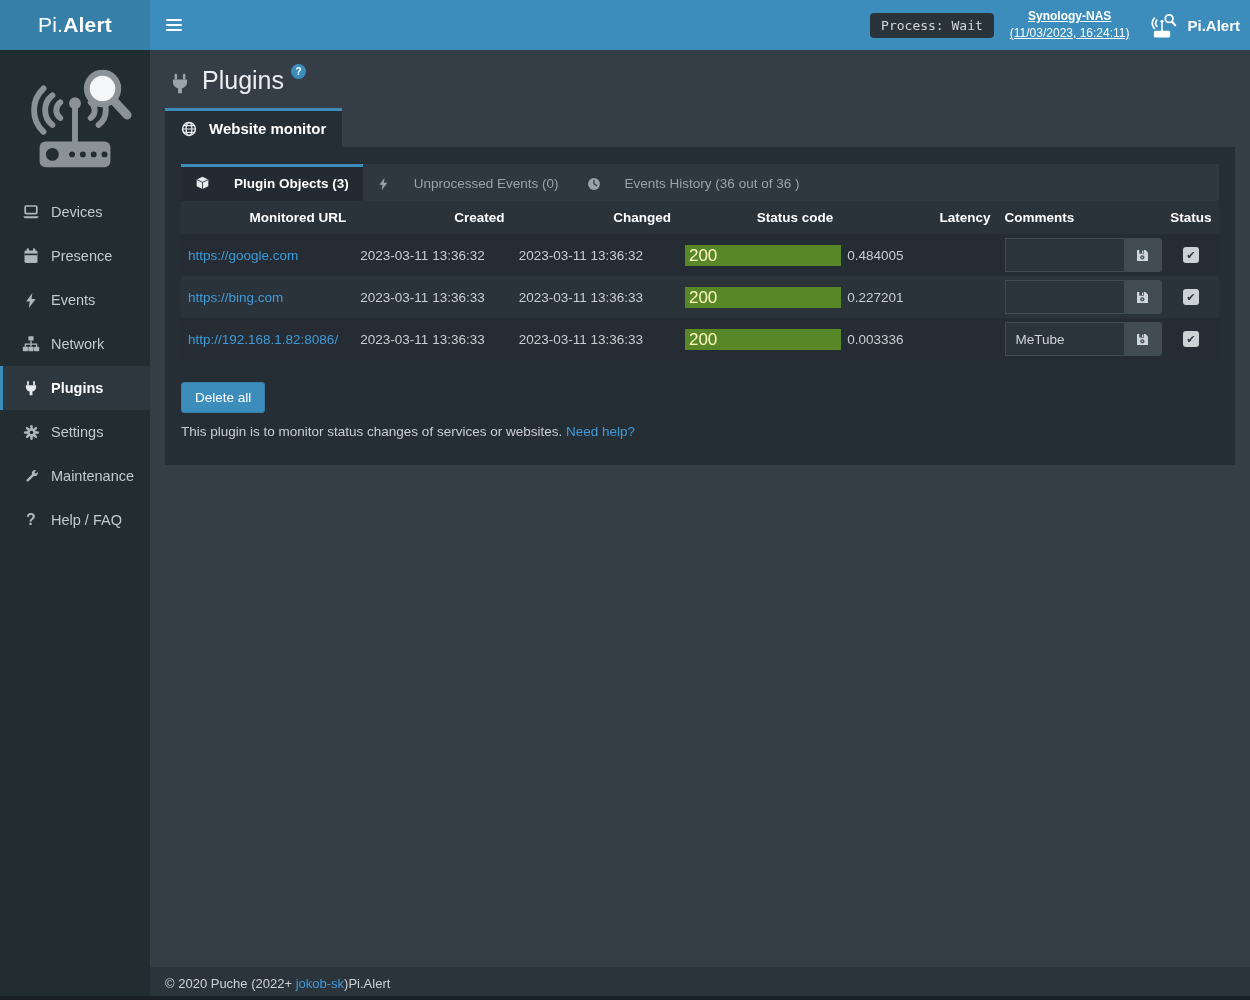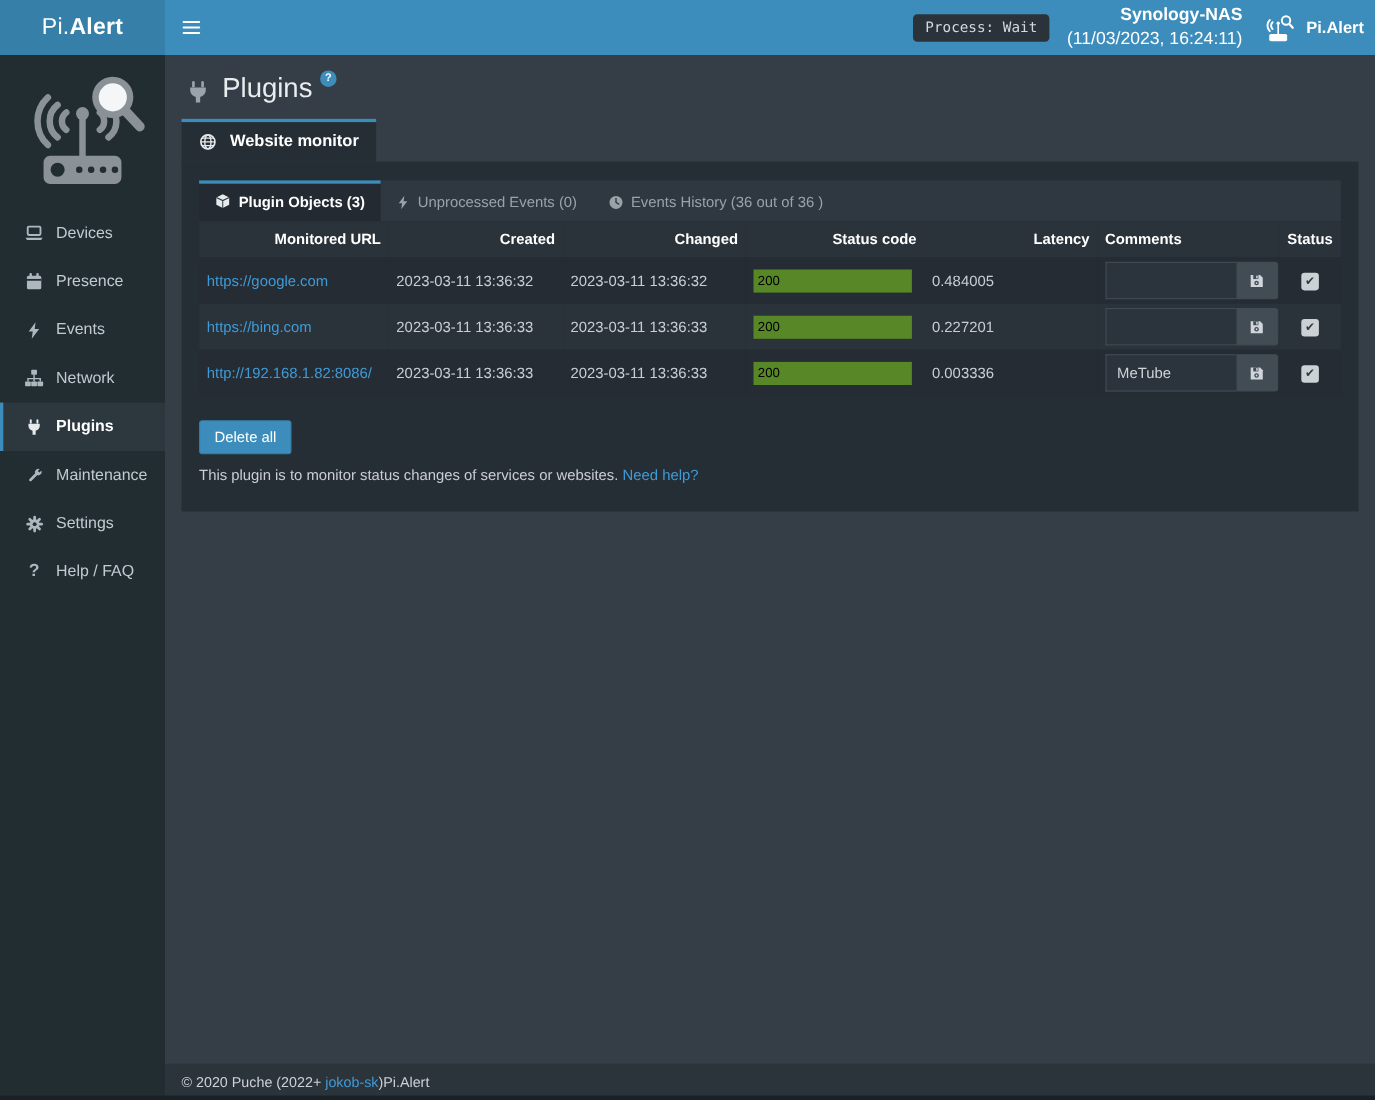--- a/index.html
+++ b/index.html
@@ -13,21 +13,21 @@
   a { text-decoration:none; }
 
   
   .topbar { position:absolute; top:0; left:0; right:0; height:50px; background:#3c8dbc; display:flex; align-items:stretch; z-index:6; }
   .logo-box { width:150px; background:#367fa9; color:#fff; font-size:21px; display:flex; align-items:center; justify-content:center; letter-spacing:.2px; cursor:pointer; }
   .logo-box b { font-weight:bold; }
   .hamburger { width:48px; display:flex; flex-direction:column; justify-content:center; align-items:center; gap:3px; cursor:pointer; }
   .hamburger i { display:block; width:16px; height:2px; background:#fff; border-radius:1px; }
   .nav-right { margin-left:auto; display:flex; align-items:center; gap:16px; padding-right:10px; }
   .process-badge { background:#2a333a; color:#d4d9dd; font-family:"DejaVu Sans Mono", monospace; font-size:13px; padding:5px 11px; border-radius:4px; }
-  .host-block { color:#fff; font-size:16px; line-height:1.4; text-align:right; }
+  .host-block { color:#fff; font-size:12px; line-height:1.4; text-align:center;text-decoration:underline; }
   .host-block .hn { font-weight:bold; }
   .brand-right { display:flex; align-items:center; gap:8px; color:#fff; font-size:15px; font-weight:bold; cursor:pointer; }
 
   
   .sidebar { position:absolute; top:50px; left:0; bottom:0; width:150px; background:#222d32; z-index:5; }
   .side-logo { margin:12px auto 16px; width:118px; height:112px; color:#8a9298; }
   .side-menu { margin-top:4px; }
   .side-item { height:44px; display:flex; align-items:center; gap:11px; padding-left:19px; color:#c2cad0; font-size:14.5px; border-left:3px solid transparent; cursor:pointer; }
   .side-item .ic { width:18px; height:18px; display:flex; align-items:center; justify-content:center; color:#aeb7bd; flex:none; }
   .side-item.active { background:#2d373e; border-left-color:#3c8dbc; color:#fff; font-weight:bold; }
@@ -43,35 +43,35 @@
 
   .tabs { display:flex; }
   .tab { padding:9px 16px 10px; display:flex; align-items:center; gap:8px; font-size:15px; color:#959da4; border-top:3px solid transparent; cursor:pointer; }
   .tab .ic { color:#959da4; }
   .tab.active { background:#262e35; border-top-color:#3c8dbc; color:#fff; font-weight:bold;gap:12px; }
   .tab.active .ic { color:#e7eaec; }
 
   .panel { background:#262e35; padding:17px 16px 26px; }
 
   .inner-tabs { display:flex; background:#2f3840; }
-  .itab { padding:9px 14px 10px; display:flex; align-items:center; gap:7px; font-size:13.5px; color:#9aa2a9; border-top:3px solid transparent; cursor:pointer; }
+  .itab { padding:9px 14px 10px; display:flex; align-items:center; gap:24px; font-size:13.5px; color:#9aa2a9; border-top:3px solid transparent; cursor:pointer; }
   .itab .ic { color:#9aa2a9; }
   .itab.active { background:#232a31; border-top-color:#3c8dbc; color:#fff; font-weight:bold; }
   .itab.active .ic { color:#e7eaec; }
 
   
   table { width:100%; border-collapse:collapse; table-layout:fixed; }
   thead th { background:#2a323a; color:#fff; font-size:13.5px; text-align:right; padding:9px 7px; font-weight:bold; }
   thead th.c-comments { text-align:left; }
   thead th.c-status { text-align:center; }
   tbody tr:nth-child(odd) { background:#252c33; }
   tbody tr:nth-child(even) { background:#2a323a; }
   td { padding:4px 7px; height:42px; vertical-align:middle; font-size:13.5px; color:#c9ced3; }
   td a { color:#3f9bd8; }
-  .code-bar { width:144px; height:21px; background:#588727; color:#000000; font-size:12px; line-height:21px; padding-left:4px; }
+  .code-bar { width:156px; height:21px; background:#588727; color:#fef9c3; font-size:17px; line-height:21px; padding-left:4px; }
   .comment-group { display:flex; width:157px; height:34px; }
   .comment-input { flex:1; min-width:0; background:#2b343c; border:1px solid #414b53; border-right:none; color:#cfd4d8; font-size:13.5px; padding:0 10px; outline:none; font-family:"Liberation Sans",sans-serif; }
   .save-btn { width:38px; flex:none; background:#424c54; border:1px solid #414b53; display:flex; align-items:center; justify-content:center; border-radius:0 3px 3px 0; cursor:pointer; color:#cfd5da; }
   td.c-status { text-align:center; }
   .checkbox { width:16px; height:16px; background:#ccd1d5; border-radius:3px; color:#30383e; font-size:11px; line-height:16px; display:inline-block; text-align:center; cursor:pointer; }
 
   .btn-delete { display:inline-block; background:#3c8dbc; border:1px solid #367fa9; color:#fff; font-size:13.5px; padding:7px 13px; border-radius:3px; margin-top:22px; cursor:pointer; font-family:"Liberation Sans",sans-serif; }
   .help-line { margin-top:11px; font-size:13.5px; color:#c9ced3; }
   .help-line a { color:#3f9bd8; }
 
@@ -182,43 +182,43 @@
             <rect x="4.6" y="0.6" width="2" height="4.8" rx="1" fill="currentColor"></rect>
             <rect x="11.4" y="0.6" width="2" height="4.8" rx="1" fill="currentColor"></rect>
             <path d="M3.2 5.4h11.6v1.9c0 2.5-1.8 4.6-4.2 5.1v4.2H7.4v-4.2c-2.4-.5-4.2-2.6-4.2-5.1z" fill="currentColor"></path>
           </svg>
       </span>
       <span>Plugins</span>
     </div>
     <div class="side-item">
       <span class="ic">
         <svg width="17" height="17" viewBox="0 0 18 18">
-            <g transform="rotate(45 9 9)" fill="currentColor">
-              <circle cx="9" cy="4" r="3.1"></circle>
-              <rect x="7.7" y="4" width="2.6" height="12" rx="1.3"></rect>
-              <rect x="7.9" y="0" width="2.2" height="3.6" fill="#222d32"></rect>
-            </g>
-          </svg>
-      </span>
-      <span>Maintenance</span>
-    </div>
-    <div class="side-item">
-      <span class="ic">
-        <svg width="17" height="17" viewBox="0 0 18 18">
             <g fill="currentColor">
               <rect x="7.7" y="1" width="2.6" height="16" rx="1.3"></rect>
               <rect x="1" y="7.7" width="16" height="2.6" rx="1.3"></rect>
               <rect x="7.7" y="1" width="2.6" height="16" rx="1.3" transform="rotate(45 9 9)"></rect>
               <rect x="7.7" y="1" width="2.6" height="16" rx="1.3" transform="rotate(-45 9 9)"></rect>
               <circle cx="9" cy="9" r="4.6"></circle>
             </g>
             <circle cx="9" cy="9" r="1.9" fill="#222d32"></circle>
           </svg>
       </span>
       <span>Settings</span>
+    </div>
+    <div class="side-item">
+      <span class="ic">
+        <svg width="17" height="17" viewBox="0 0 18 18">
+            <g transform="rotate(45 9 9)" fill="currentColor">
+              <circle cx="9" cy="4" r="3.1"></circle>
+              <rect x="7.7" y="4" width="2.6" height="12" rx="1.3"></rect>
+              <rect x="7.9" y="0" width="2.2" height="3.6" fill="#222d32"></rect>
+            </g>
+          </svg>
+      </span>
+      <span>Maintenance</span>
     </div>
     <div class="side-item">
       <span class="ic q-glyph">?</span>
       <span>Help / FAQ</span>
     </div>
   </div>
 </div>
 
 <div class="main">
 

